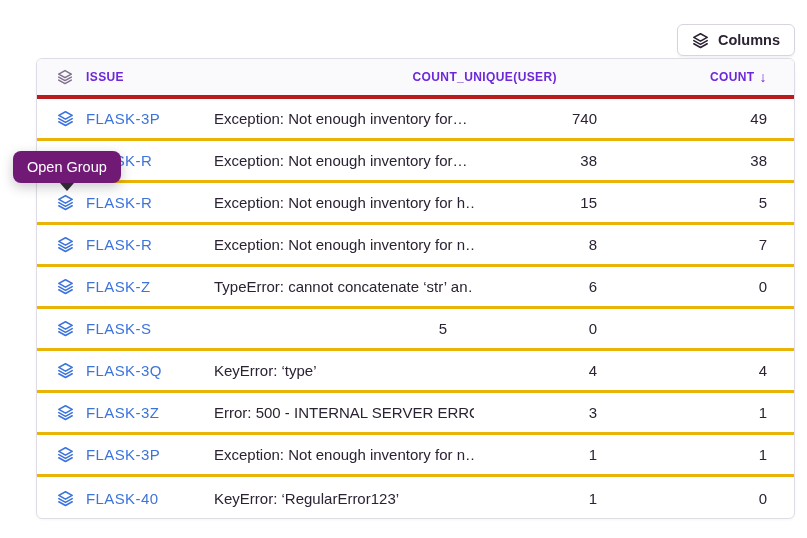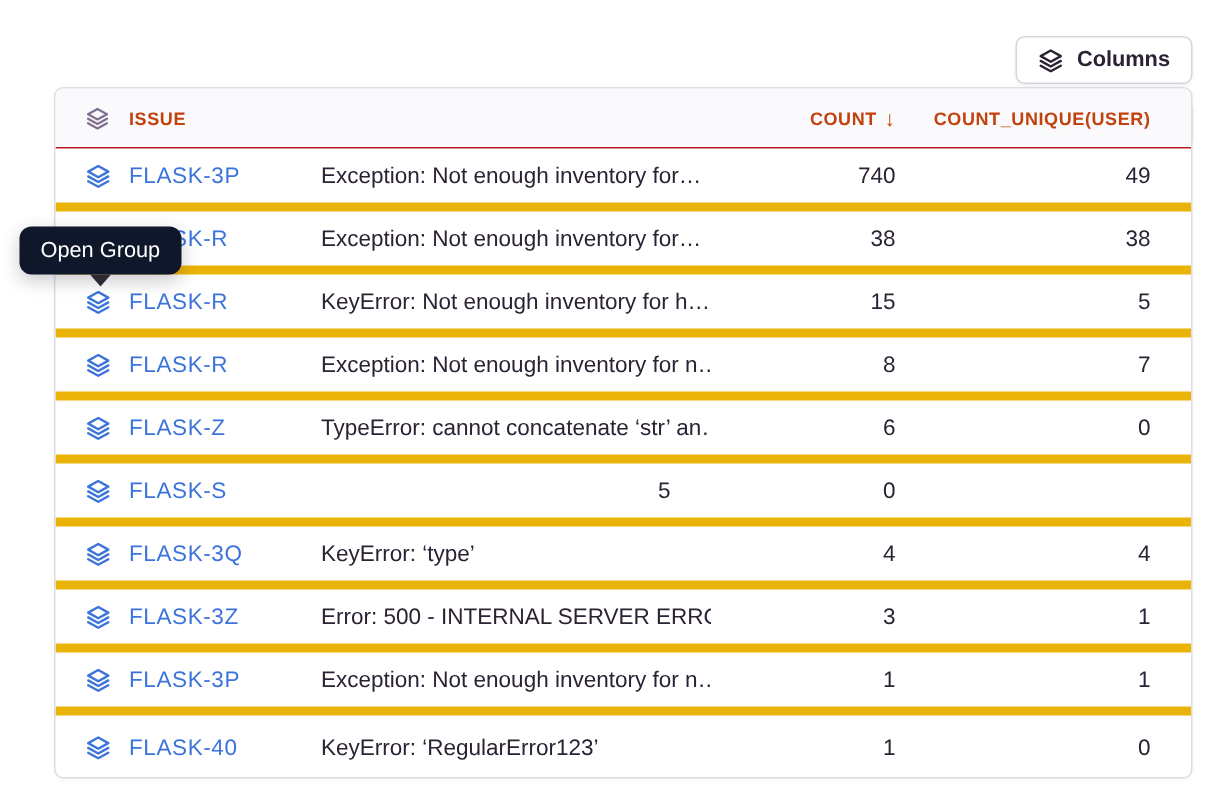--- a/index.html
+++ b/index.html
@@ -42,49 +42,50 @@
     border-radius: 6px;
     overflow: hidden;
     box-shadow: 0 1px 3px rgba(43,34,51,0.04);
   }
   .thead {
     display: grid;
     grid-template-columns: 177px 1fr 150px 170px;
     height: 40px;
     align-items: center;
     background: #FAF9FB;
-    border-bottom: 1px solid #b91c1c;
-    color: #c2410c;
+    border-bottom: 4px solid #b91c1c;
+    color: #6d28d9;
     font-size: 12px; font-weight: 700;
     letter-spacing: 0.4px;
+    gap: 40px;
   }
   .th-issue { display: flex; align-items: center; gap: 13px; padding-left: 20px; }
   .th-issue svg { width: 16px; height: 16px; flex: none; }
   .th-right { display: flex; justify-content: flex-end; align-items: center; gap: 5px; padding-right: 27px; }
   .sort-arrow { font-size: 14px; font-weight: 400; line-height: 1; }
 
   .row {
     display: grid;
     grid-template-columns: 177px 1fr 150px 170px;
     height: 42px;
     align-items: center;
-    border-bottom: 6px solid #eab308;
+    border-bottom: 3px solid #eab308;
     font-size: 15px;
   }
   .row:last-child { border-bottom: none; }
   .cell-issue { display: flex; align-items: center; gap: 12px; padding-left: 20px; overflow: hidden; }
   .cell-issue svg { width: 17px; height: 17px; flex: none; color: #3D74DB; }
   .issue-link { color: #3D74DB; text-decoration: none; letter-spacing: 0.4px; white-space: nowrap; }
   .cell-message { color: #2B2233; white-space: nowrap; overflow: hidden; padding-right: 10px; }
   .cell-num { text-align: right; padding-right: 27px; color: #2B2233; }
 
   
   .tooltip {
     position: absolute; left: 13px; top: 151px; z-index: 5;
-    background: #0f172a; color: #ffffff;
+    background: #701a75; color: #ffffff;
     font-size: 14.5px; font-weight: 500;
     padding: 8px 14px;
     border-radius: 8px;
     box-shadow: 0 4px 12px rgba(43,34,51,0.25);
     white-space: nowrap;
   }
   .tooltip-arrow {
     position: absolute; top: 100%; left: 47px;
     width: 0; height: 0;
     border: 7px solid transparent;
@@ -137,25 +138,25 @@
 <div class="table">
   <div class="thead">
     <div class="th-issue">
       <svg viewBox="0 0 16 16" style="color:#80708F">
           <use href="#icon-layers"></use>
         </svg>
       <span>ISSUE</span>
     </div>
     <div></div>
     <div class="th-right">
+      <span>COUNT_UNIQUE(USER)</span>
+    </div>
+    <div class="th-right">
       <span>COUNT</span>
       <span class="sort-arrow">↓</span>
-    </div>
-    <div class="th-right">
-      <span>COUNT_UNIQUE(USER)</span>
     </div>
   </div>
   <div>
   <div class="row">
     <div class="cell-issue">
       <svg viewBox="0 0 16 16">
             <use href="#icon-layers"></use>
           </svg>
       <a class="issue-link" href="#">FLASK-3P</a>
     </div>
@@ -176,21 +177,21 @@
     <div class="cell-num">38</div>
   </div>
 
   <div class="row">
     <div class="cell-issue">
       <svg viewBox="0 0 16 16">
             <use href="#icon-layers"></use>
           </svg>
       <a class="issue-link" href="#">FLASK-R</a>
     </div>
-    <div class="cell-message">KeyError: Not enough inventory for h…</div>
+    <div class="cell-message">Exception: Not enough inventory for h…</div>
     <div class="cell-num">15</div>
     <div class="cell-num">5</div>
   </div>
 
   <div class="row">
     <div class="cell-issue">
       <svg viewBox="0 0 16 16">
             <use href="#icon-layers"></use>
           </svg>
       <a class="issue-link" href="#">FLASK-R</a>

